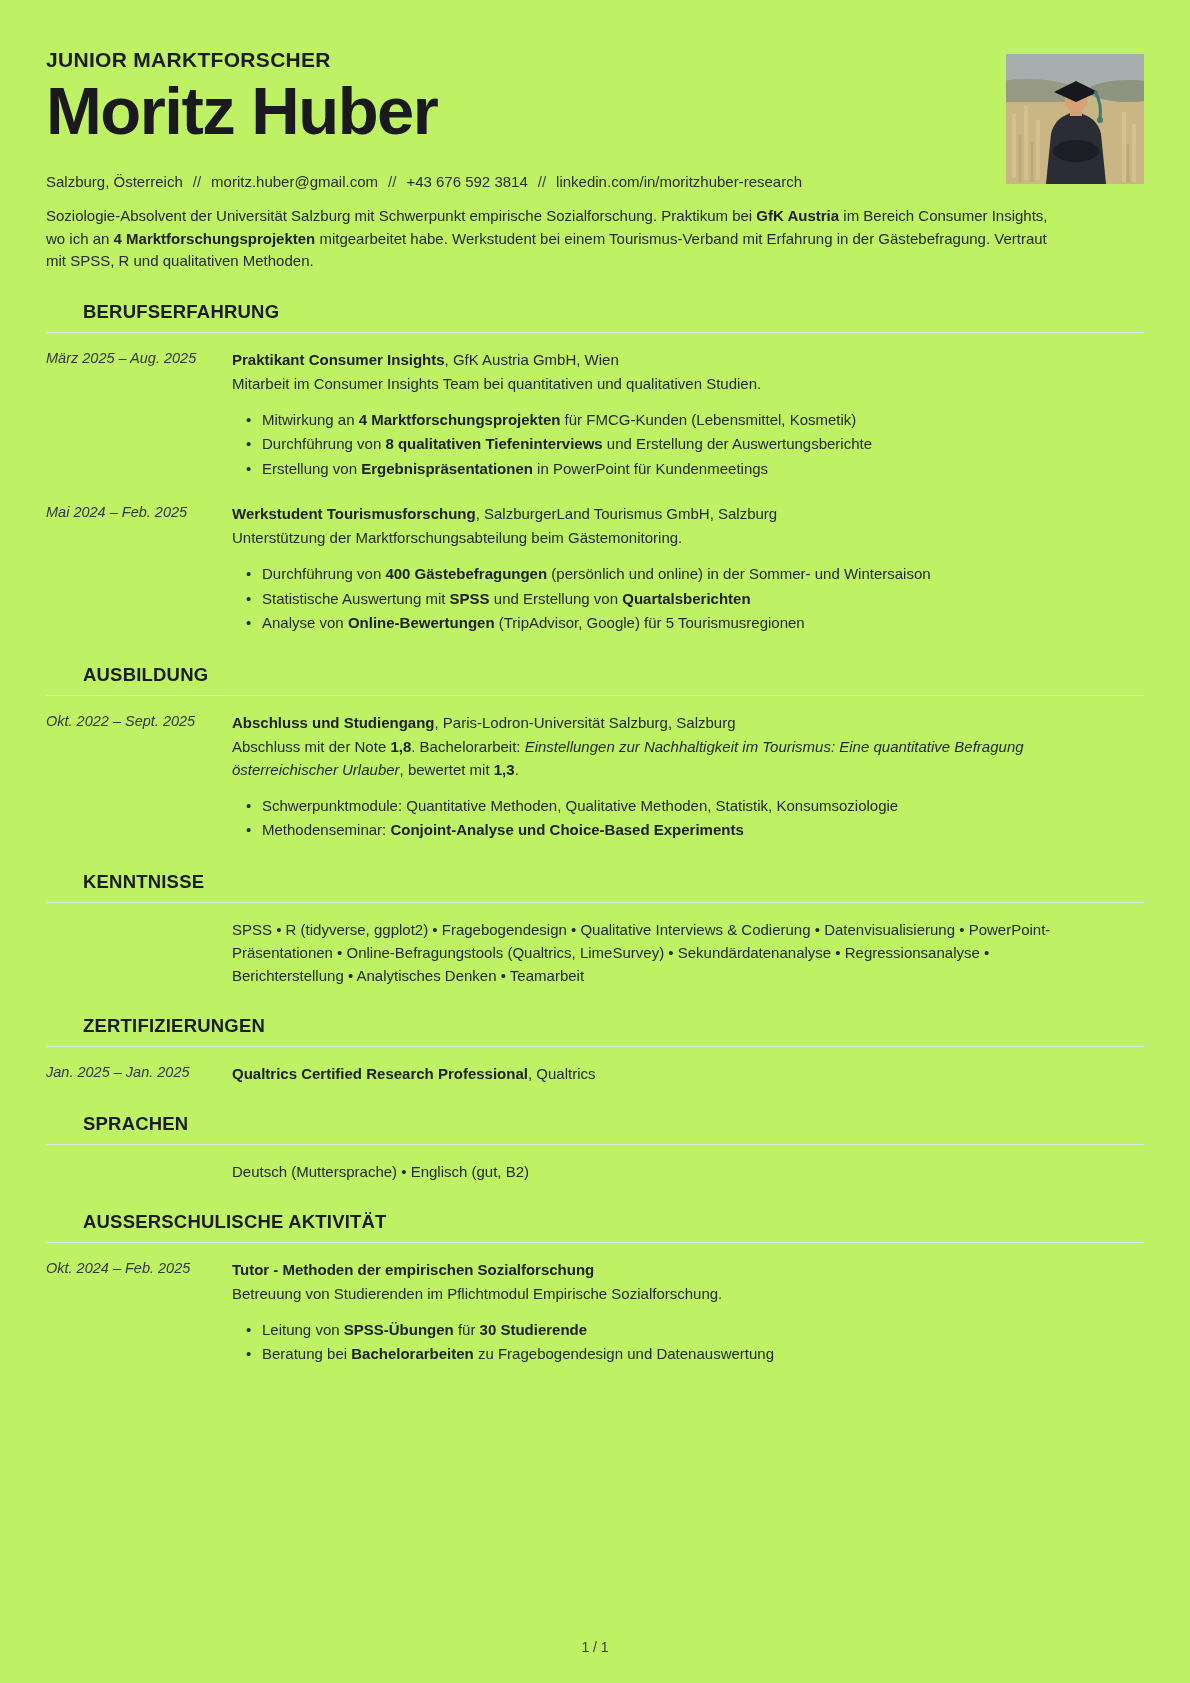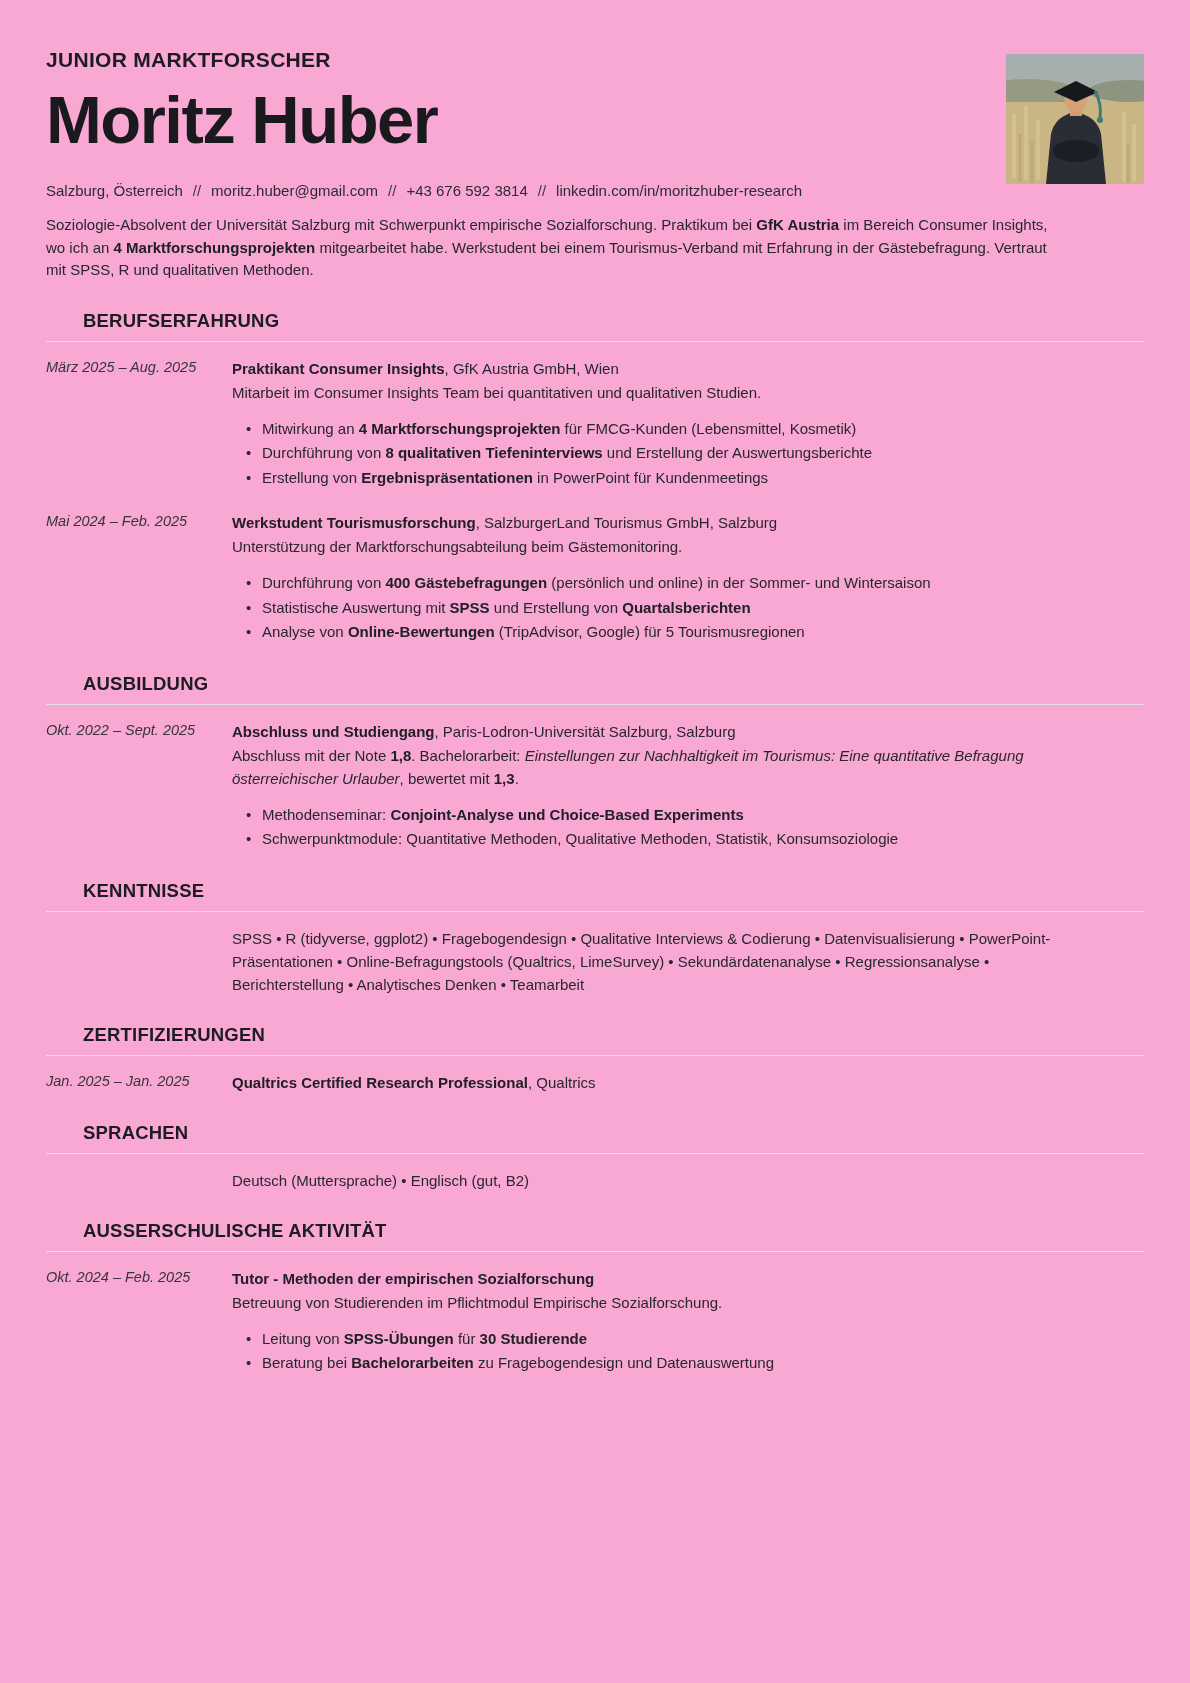--- a/index.html
+++ b/index.html
@@ -2,38 +2,38 @@
 <html lang="de"><head>
 <meta charset="utf-8">
 <style>
   * { margin: 0; padding: 0; box-sizing: border-box; }
   html, body { background: #eceaec; }
   .page {
     position: relative;
     width: 1190px;
     height: 1683px;
     margin: 0 auto;
-    background: #f9a8d4;
+    background: #bef264;
     font-family: "Liberation Sans", sans-serif;
     color: #27272d;
     padding: 48px 46px 0 46px;
     overflow: hidden;
   }
   .role {
     font-size: 21px;
     font-weight: 700;
     letter-spacing: .3px;
     color: #1c1c22;
   }
   .name {
     font-size: 67px;
     line-height: 72px;
     font-weight: 800;
     letter-spacing: -1.5px;
-    margin-top: 12px;
+    margin-top: 3px;
     color: #19191e;
   }
   .contact { margin-top: 26px; font-size: 15px; color: #2b2b31; white-space: nowrap; }
   .contact .sep { margin: 0 10px; color: #3a3a41; }
   .summary {
     margin-top: 15px;
     font-size: 15px;
     line-height: 22.5px;
     max-width: 1020px;
     hyphens: auto;
@@ -136,22 +136,22 @@
   <section>
     <h2 class="sec-h">AUSBILDUNG</h2>
     <div class="rule"></div>
 
     <div class="entry">
       <div class="date">Okt. 2022 – Sept. 2025</div>
       <div class="ebody">
         <div class="title"><span class="b">Abschluss und Studiengang</span><span>, Paris-Lodron-Universität Salzburg, Salzburg</span></div>
         <div class="subtitle"><span>Abschluss mit der Note </span><span class="b">1,8</span><span>. Bachelorarbeit: </span><span class="i">Einstellungen zur Nachhaltigkeit im Tourismus: Eine quantitative Befragung österreichischer Urlauber</span><span>, bewertet mit </span><span class="b">1,3</span><span>.</span></div>
         <ul class="bullets">
+          <li><span>Schwerpunktmodule: Quantitative Methoden, Qualitative Methoden, Statistik, Konsumsoziologie</span></li>
           <li><span>Methodenseminar: </span><span class="b">Conjoint-Analyse und Choice-Based Experiments</span></li>
-          <li><span>Schwerpunktmodule: Quantitative Methoden, Qualitative Methoden, Statistik, Konsumsoziologie</span></li>
         </ul>
       </div>
     </div>
   </section>
 
   <section>
     <h2 class="sec-h">KENNTNISSE</h2>
     <div class="rule"></div>
     <div class="entry">
       <div class="date"></div>
@@ -188,14 +188,15 @@
         <div class="title"><span class="b">Tutor - Methoden der empirischen Sozialforschung</span></div>
         <div class="subtitle">Betreuung von Studierenden im Pflichtmodul Empirische Sozialforschung.</div>
         <ul class="bullets">
           <li><span>Leitung von </span><span class="b">SPSS-Übungen</span><span> für </span><span class="b">30 Studierende</span></li>
           <li><span>Beratung bei </span><span class="b">Bachelorarbeiten</span><span> zu Fragebogendesign und Datenauswertung</span></li>
         </ul>
       </div>
     </div>
   </section>
 
+  <div class="footer">1 / 1</div>
 
 </div>
 
 </body></html>

